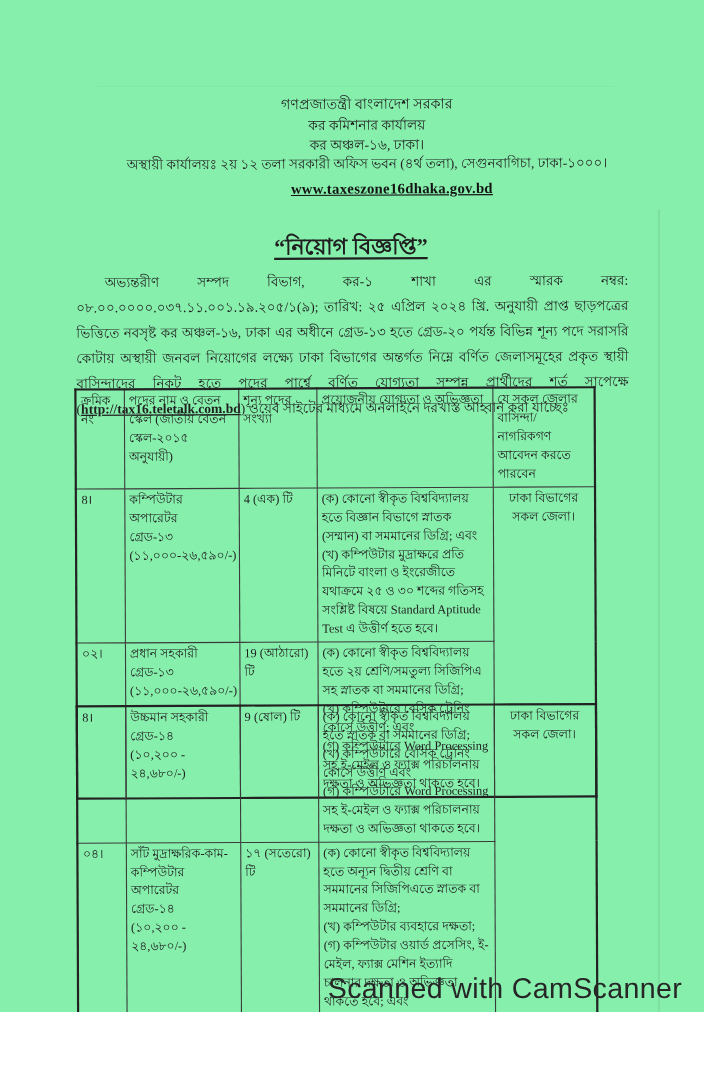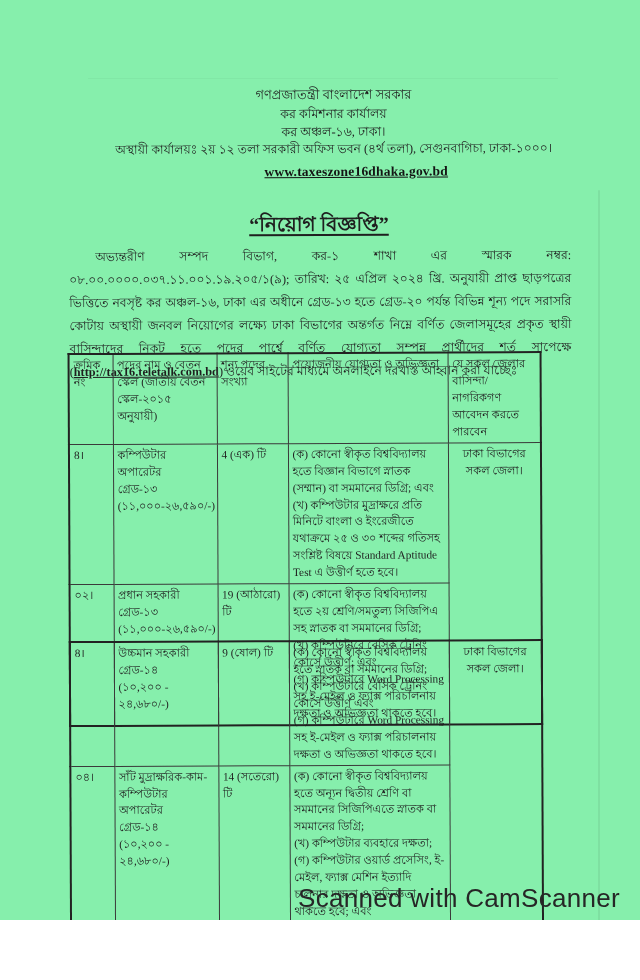--- a/index.html
+++ b/index.html
@@ -152,21 +152,21 @@
         </td>
         <td class="district" rowspan="2">ঢাকা বিভাগের সকল জেলা।</td>
       </tr>
       <tr style="height:170px">
         <td class="sl">০৪।</td>
         <td>
           <div>সাঁট মুদ্রাক্ষরিক-কাম-কম্পিউটার অপারেটর</div>
           <div>গ্রেড-১৪</div>
           <div>(১০,২০০ - ২৪,৬৮০/-)</div>
         </td>
-        <td>14 (সতেরো) টি</td>
+        <td>১৭ (সতেরো) টি</td>
         <td>
           <div class="qline">(ক) কোনো স্বীকৃত বিশ্ববিদ্যালয় হতে অন্যূন দ্বিতীয় শ্রেণি বা সমমানের সিজিপিএতে স্নাতক বা সমমানের ডিগ্রি;</div>
           <div class="qline">(খ) কম্পিউটার ব্যবহারে দক্ষতা;</div>
           <div class="qline">(গ) কম্পিউটার ওয়ার্ড প্রসেসিং, ই-মেইল, ফ্যাক্স মেশিন ইত্যাদি চালনার দক্ষতা ও অভিজ্ঞতা থাকতে হবে; এবং</div>
           <div class="qline">(ঘ) সাঁটলিপি লিখনে সর্বনিম্ন গতি (প্রতি মিনিটে) বাংলায় 71 ও ইংরেজীতে ৭০ শব্দ</div>
         </td>
       </tr>
     </tbody>
       </table>
   </div>

